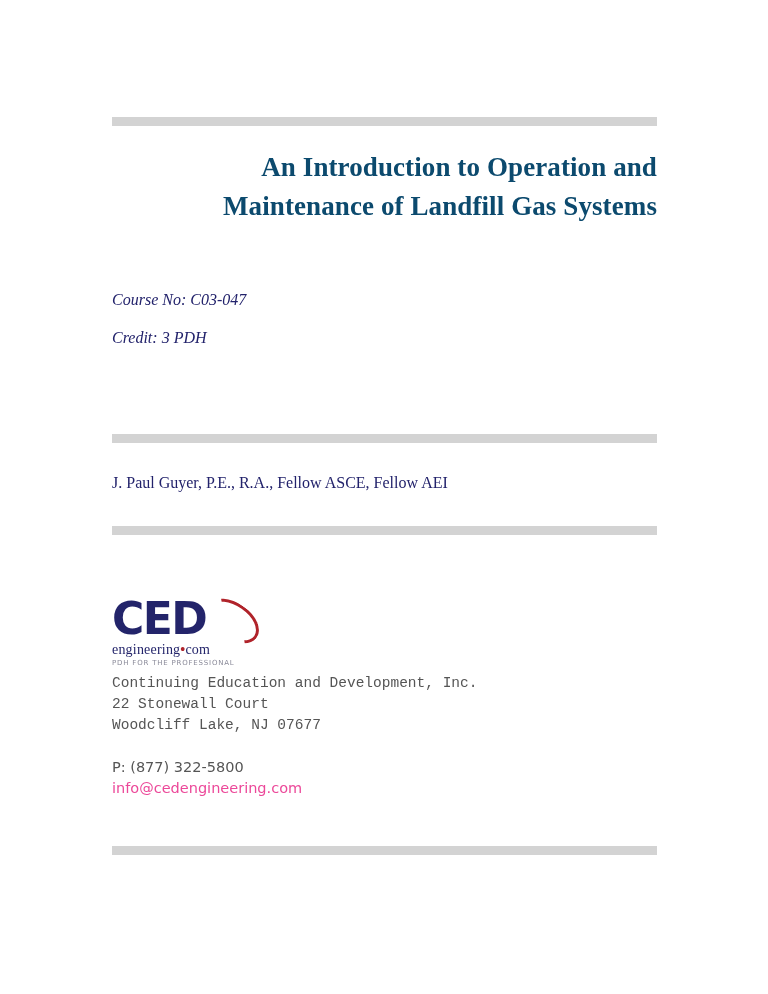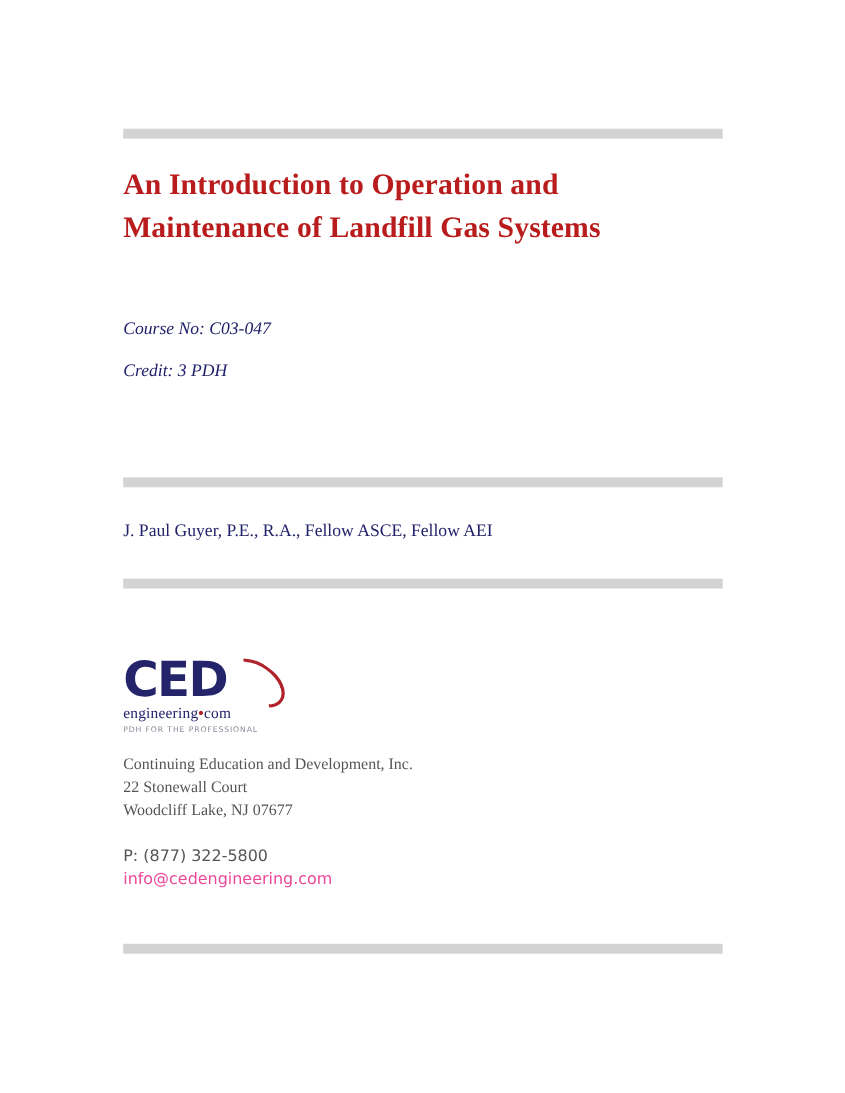--- a/index.html
+++ b/index.html
@@ -30,26 +30,27 @@
     background: #d3d3d3;
     width: 100%;
   }
   .rule-top { margin-top: 117px; }
   .rule-mid { margin-top: 81px; }
   .rule-author-bottom { margin-top: 34px; }
   .rule-bottom { margin-top: 47px; }
 
   .doc-title {
     font-family: "Liberation Serif", serif;
-    color: #b91c1c;
+    color: #0c4a6e;
     font-size: 27px;
     font-weight: bold;
     line-height: 39px;
     margin: 22px 0 0 0;
     letter-spacing: 0.1px;
+    text-align: right;
   }
   .course-line {
     font-family: "Liberation Serif", serif;
     color: #22226b;
     font-size: 16px;
     line-height: 30px;
     margin: 0;
     font-style: italic;
   }
   .course-no { margin-top: 59px; }
@@ -104,25 +105,25 @@
   .logo-tag {
     font-family: "DejaVu Sans", sans-serif;
     font-size: 7px;
     color: #8a8a99;
     letter-spacing: 0.8px;
     margin-top: 1px;
     display: block;
   }
 
   .addr {
-    font-family: Liberation Serif, serif;
+    font-family: Liberation Mono, monospace;
     font-size: 14.5px;
     color: #555555;
     line-height: 21px;
-    margin-top: 24px;
+    margin-top: 12px;
   }
   .addr div { white-space: pre; }
 
   .contact {
     font-family: "DejaVu Sans", sans-serif;
     font-size: 14.5px;
     color: #555555;
     line-height: 21px;
     margin-top: 21px;
   }

